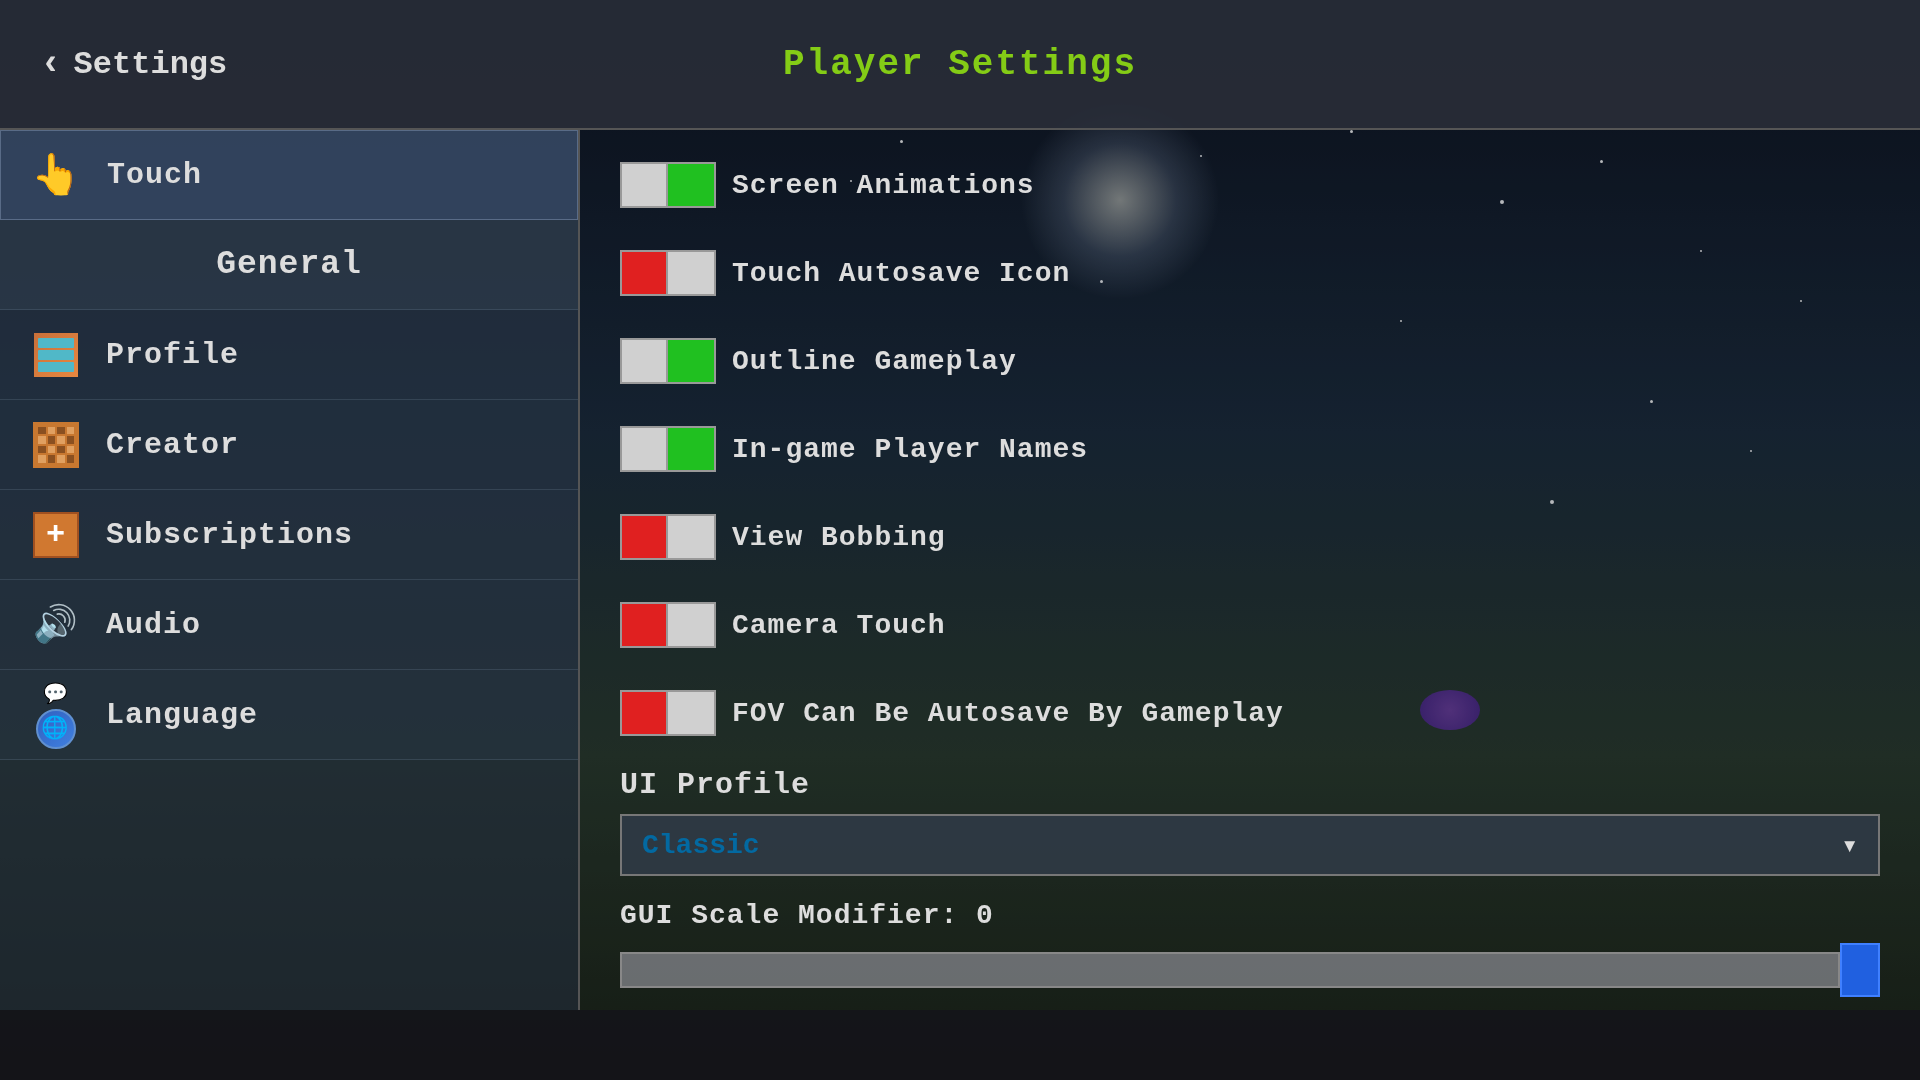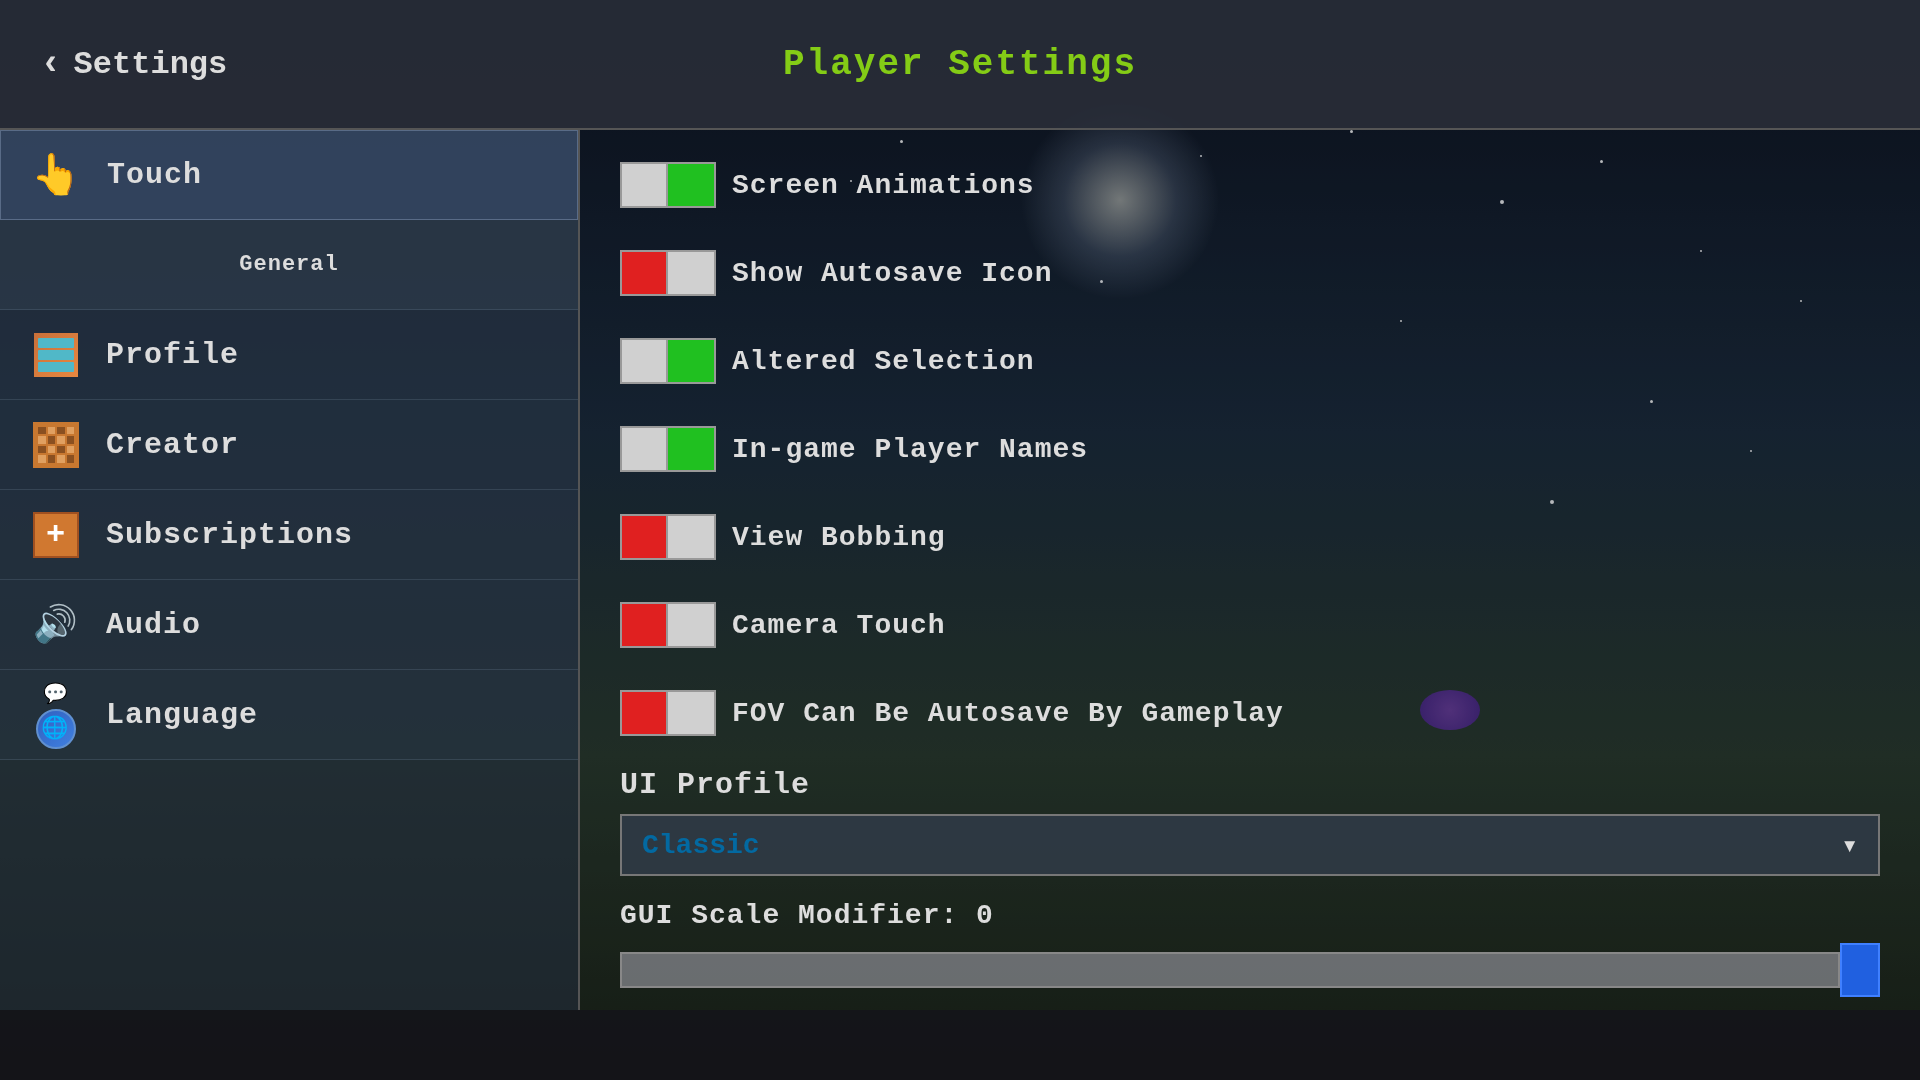--- a/index.html
+++ b/index.html
@@ -140,21 +140,21 @@
     }
 
     .sidebar-item.active {
       background: rgba(60, 80, 110, 0.7);
       border: 1px solid rgba(150, 170, 200, 0.4);
     }
 
     .sidebar-item.section-header {
       justify-content: center;
       background: rgba(50, 65, 80, 0.6);
-      font-size: 22px;
+      font-size: 33px;
     }
 
     .icon-placeholder {
       width: 52px;
       height: 52px;
       display: flex;
       align-items: center;
       justify-content: center;
       font-size: 36px;
       flex-shrink: 0;
@@ -412,29 +412,29 @@
         <div class="toggle-right"></div>
       </div>
       <span class="toggle-label">Screen Animations</span>
     </div>
 
     <div class="toggle-row">
       <div class="toggle-switch toggle-off">
         <div class="toggle-left"></div>
         <div class="toggle-right"></div>
       </div>
-      <span class="toggle-label">Show Autosave Icon</span>
+      <span class="toggle-label">Touch Autosave Icon</span>
     </div>
 
     <div class="toggle-row">
       <div class="toggle-switch toggle-on">
         <div class="toggle-left"></div>
         <div class="toggle-right"></div>
       </div>
-      <span class="toggle-label">Altered Selection</span>
+      <span class="toggle-label">Outline Gameplay</span>
     </div>
 
     <div class="toggle-row">
       <div class="toggle-switch toggle-on">
         <div class="toggle-left"></div>
         <div class="toggle-right"></div>
       </div>
       <span class="toggle-label">In-game Player Names</span>
     </div>
 

